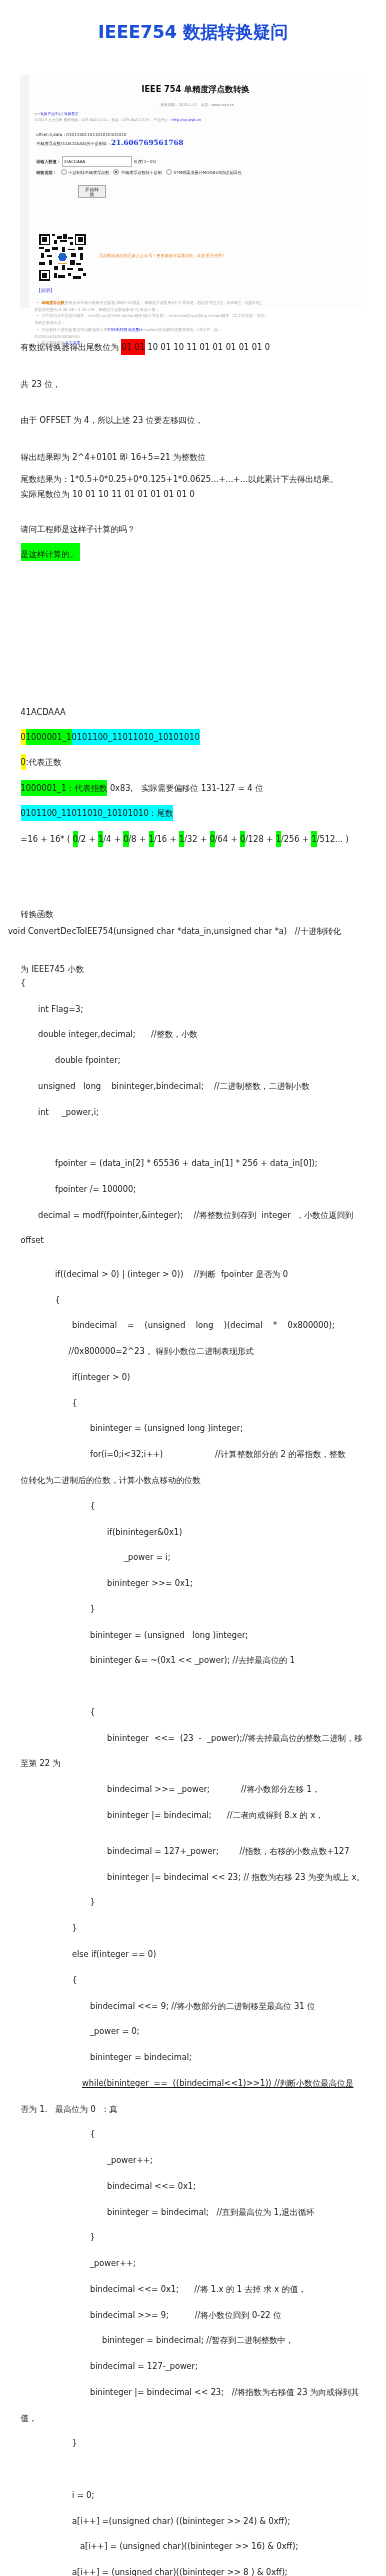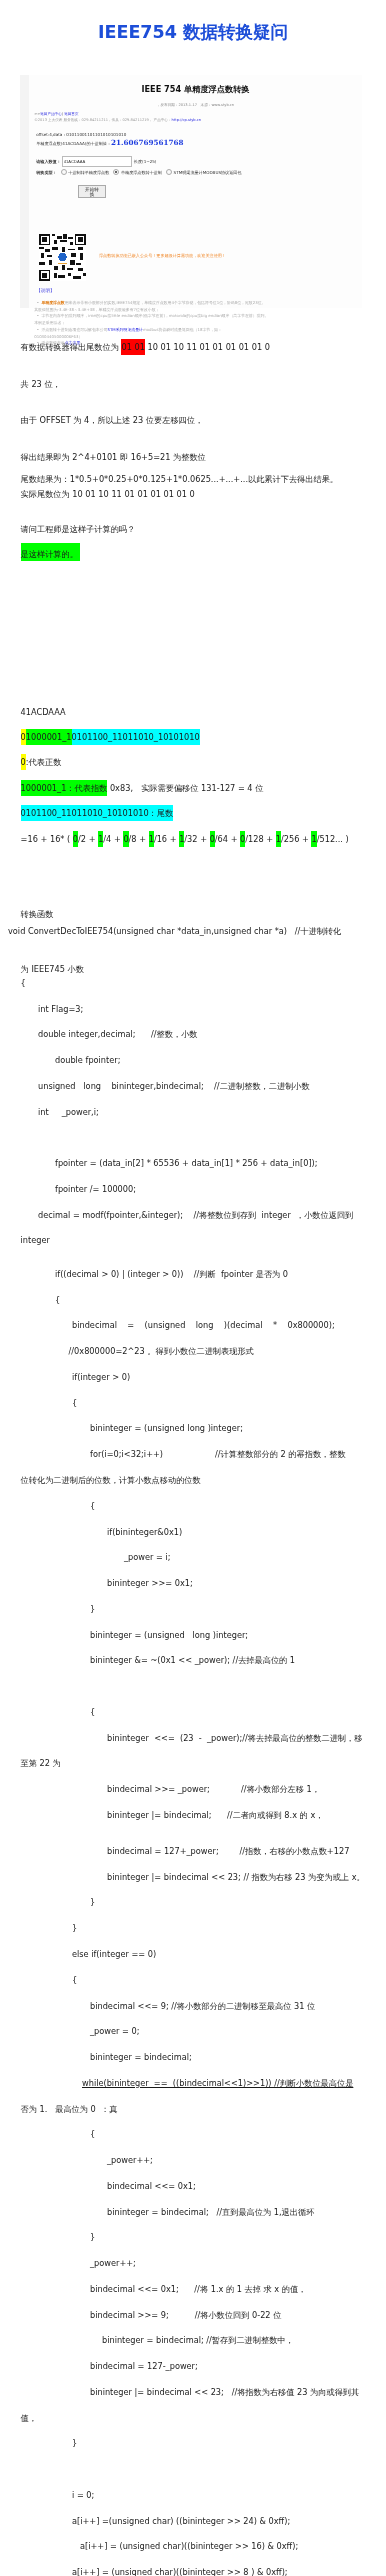--- a/index.html
+++ b/index.html
@@ -176,21 +176,21 @@
     <div class="line" style="top: 952px; left: 20.6px; white-space: pre; margin-top: 12px;">为 IEEE745 小数</div>
     <div class="line" style="top: 978px; left: 20.6px; white-space: pre;">{</div>
     <div class="line" style="top: 1004px; left: 38px; white-space: pre;">int Flag=3;</div>
     <div class="line" style="top: 1029px; left: 38px; white-space: pre;">double integer,decimal;      //整数，小数</div>
     <div class="line" style="top: 1055px; left: 55px; white-space: pre;">double fpointer;</div>
     <div class="line" style="top: 1081px; left: 38px; white-space: pre;">unsigned   long    bininteger,bindecimal;    //二进制整数，二进制小数</div>
     <div class="line" style="top: 1107px; left: 38px; white-space: pre;">int     _power,i;</div>
     <div class="line" style="top: 1158px; left: 55px; white-space: pre;">fpointer = (data_in[2] * 65536 + data_in[1] * 256 + data_in[0]);</div>
     <div class="line" style="top: 1184px; left: 55px; white-space: pre;">fpointer /= 100000;</div>
     <div class="line" style="top: 1210px; left: 38px; white-space: pre;">decimal = modf(fpointer,&amp;integer);    //将整数位到存到  integer  ，小数位返回到</div>
-    <div class="line" style="top: 1235px; left: 20.6px; white-space: pre;">integer</div>
+    <div class="line" style="top: 1235px; left: 20.6px; white-space: pre;">offset</div>
     <div class="line" style="top: 1269px; left: 55px; white-space: pre;">if((decimal &gt; 0) | (integer &gt; 0))    //判断  fpointer 是否为 0</div>
     <div class="line" style="top: 1295px; left: 55px; white-space: pre;">{</div>
     <div class="line" style="top: 1320px; left: 72px; white-space: pre;">bindecimal    =    (unsigned    long    )(decimal    *    0x800000);</div>
     <div class="line" style="top: 1346px; left: 20.6px; white-space: pre; margin-left: 48px;">//0x800000=2^23 。得到小数位二进制表现形式</div>
     <div class="line" style="top: 1372px; left: 72px; white-space: pre;">if(integer &gt; 0)</div>
     <div class="line" style="top: 1398px; left: 72px; white-space: pre;">{</div>
     <div class="line" style="top: 1423px; left: 90px; white-space: pre;">bininteger = (unsigned long )integer;</div>
     <div class="line" style="top: 1449px; left: 90px; white-space: pre;">for(i=0;i&lt;32;i++)                    //计算整数部分的 2 的幂指数，整数</div>
     <div class="line" style="top: 1475px; left: 20.6px; white-space: pre;">位转化为二进制后的位数，计算小数点移动的位数</div>
     <div class="line" style="top: 1501px; left: 90px; white-space: pre;">{</div>

